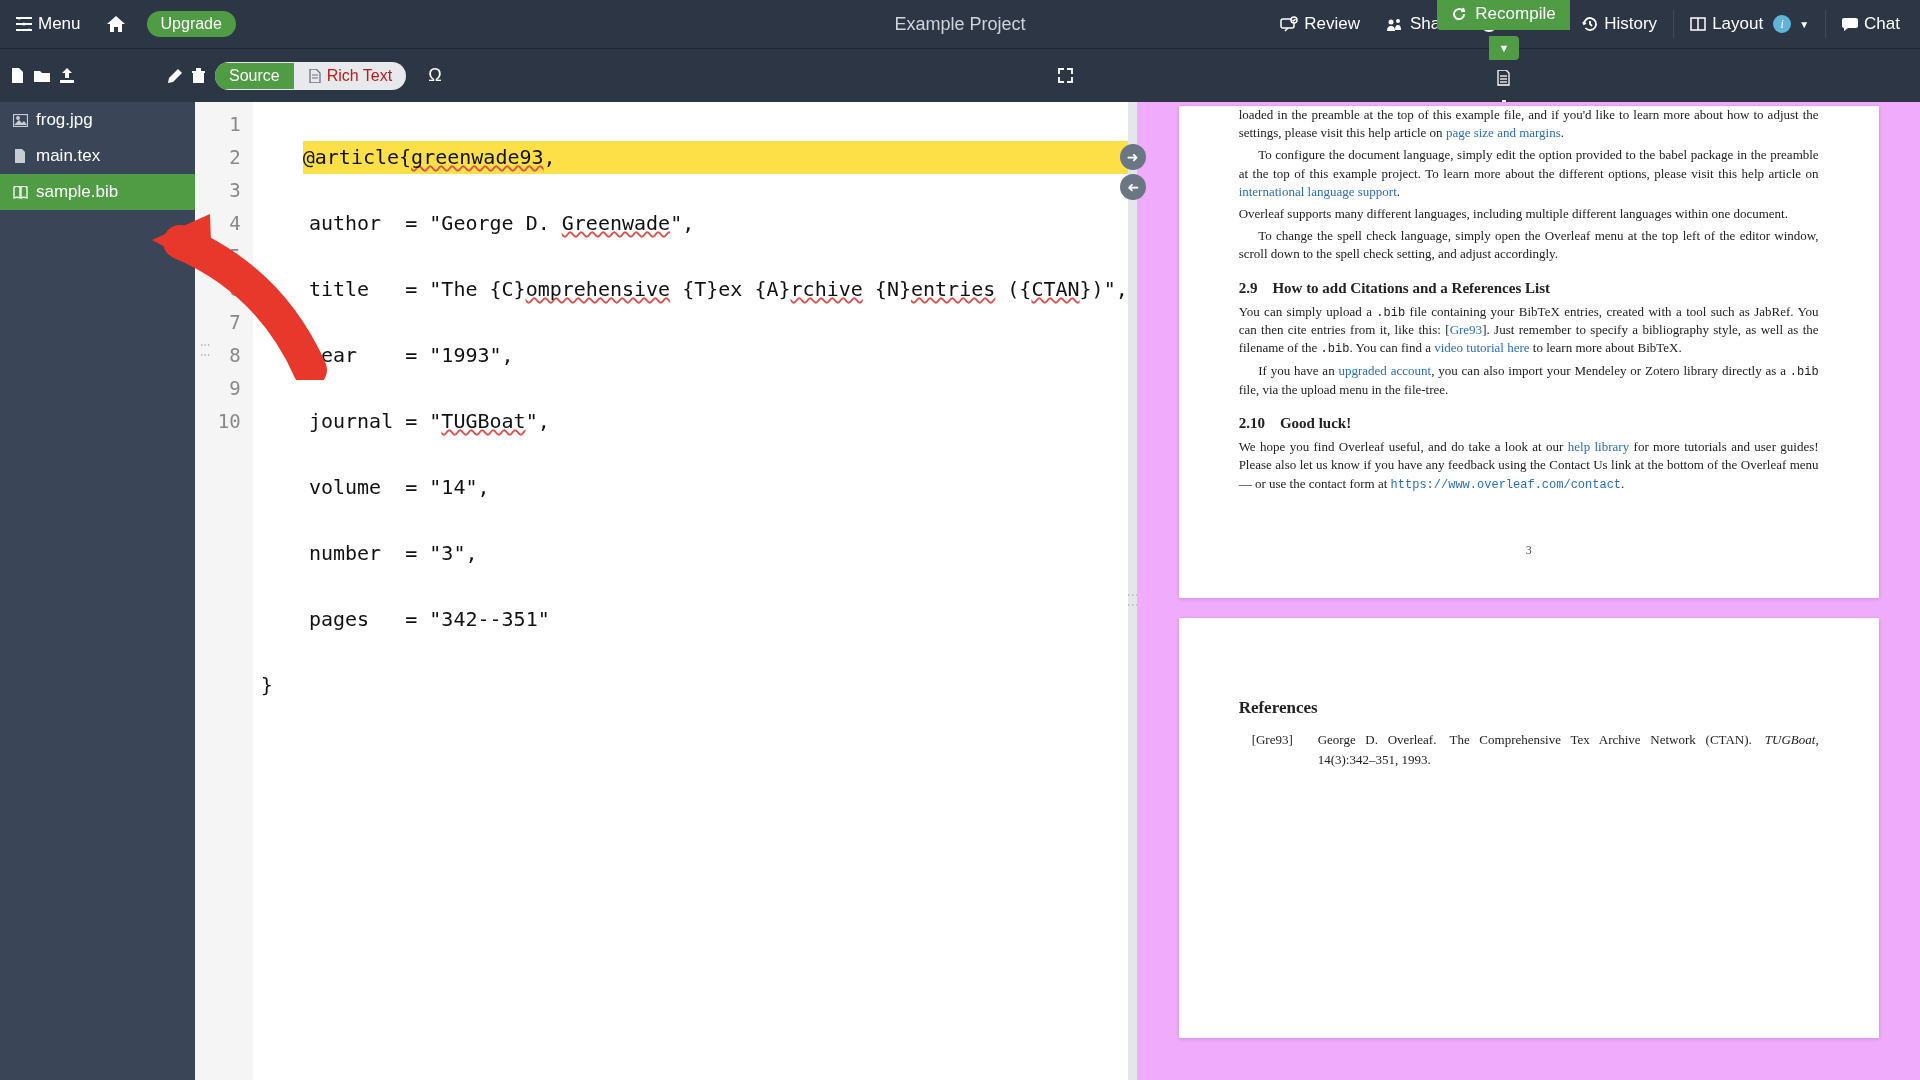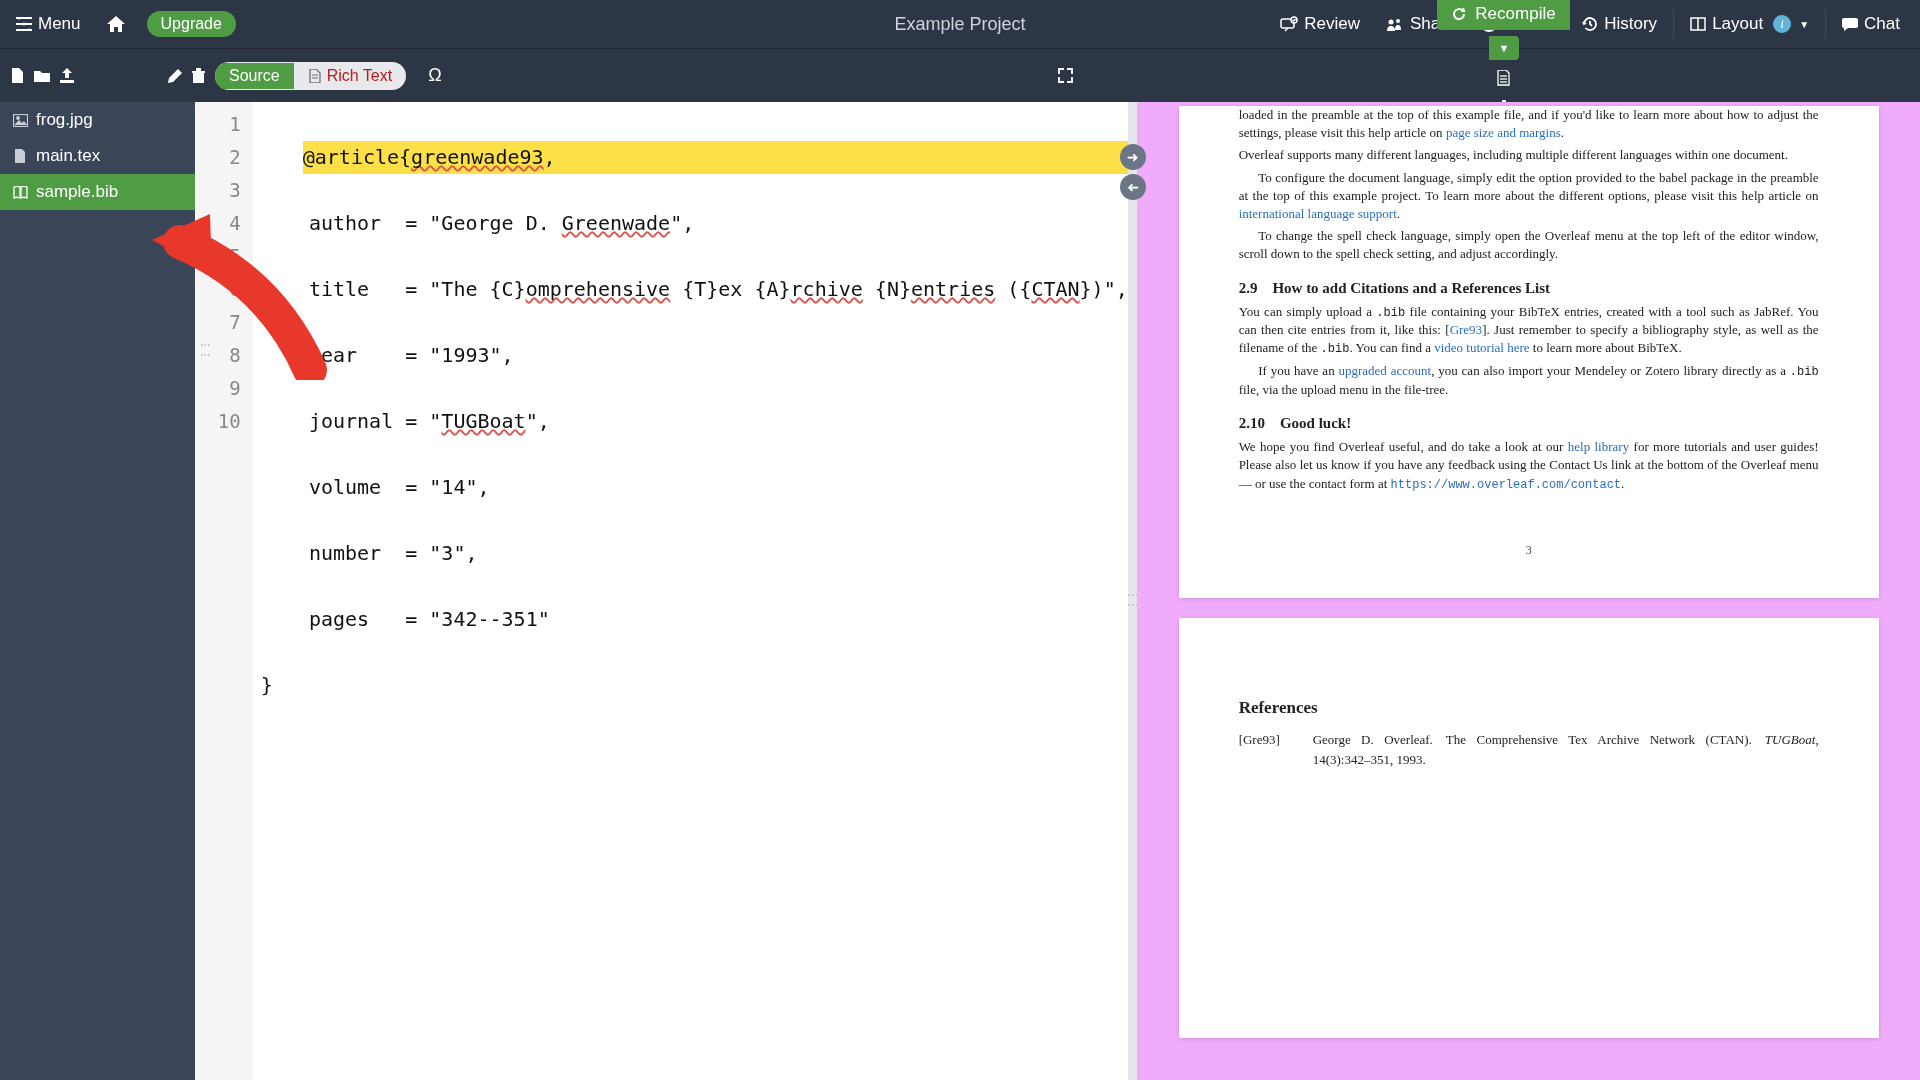--- a/index.html
+++ b/index.html
@@ -69,21 +69,21 @@
 .pdf-pane { width: 823px; background: #f0abfc; overflow-y: auto; padding: 0 10px 20px 10px; position: relative; }
 .pdf-page { background: #fff; margin: 0 auto 20px auto; width: 700px; padding: 12px 60px 40px 60px; font-family: "Times New Roman", Times, serif; font-size: 13px; color: #222; box-shadow: 0 1px 4px rgba(0,0,0,0.15); }
 .pdf-page.first { padding-top: 0; }
 .pdf-h { font-weight: bold; font-size: 15px; margin: 16px 0 6px 0; }
 .pdf-p { margin: 4px 0; line-height: 1.4; text-align: justify; }
 .pdf-indent { text-indent: 1.5em; }
 .pdf-link { color: #2a6ebb; }
 .pdf-mono { font-family: "Courier New", monospace; font-size: 12px; }
 .pdf-pagenum { text-align: center; font-size: 12px; margin-top: 50px; color: #444; }
 .pdf-ref-h { font-weight: bold; font-size: 17px; margin: 20px 0 12px 0; }
-.pdf-ref-item { display: flex; gap: 24px; font-size: 13px; line-height: 1.5; }
+.pdf-ref-item { display: flex; gap: 16px; font-size: 13px; line-height: 1.5; margin-left: 13px; }
 .pdf-ref-key { min-width: 50px; }
 .pdf-ref-body { flex: 1; text-align: justify; }
 .italic { font-style: italic; }
 
 svg { display: block; }
 </style>
 </head>
 <body>
 
 <div class="topbar">
@@ -353,22 +353,22 @@
         <span>➜</span>
       </div>
     </div>
     <span class="vsplit-dots">⋮⋮</span>
   </div>
 
   <div class="pdf-pane">
     <div class="pdf-page first">
       <p class="pdf-p"><span>loaded in the preamble at the top of this example file, and if you'd like to learn more about how to adjust the settings, please visit this help article on </span><span class="pdf-link">page size and margins</span>.</p>
 
+      <p class="pdf-p pdf-indent"><span>To configure the document language, simply edit the option provided to the babel package in the preamble at the top of this example project. To learn more about the different options, please visit this help article on </span><span class="pdf-link">international language support</span>.</p>
       <p class="pdf-p">Overleaf supports many different languages, including multiple different languages within one document.</p>
-      <p class="pdf-p pdf-indent"><span>To configure the document language, simply edit the option provided to the babel package in the preamble at the top of this example project. To learn more about the different options, please visit this help article on </span><span class="pdf-link">international language support</span>.</p>
       <p class="pdf-p pdf-indent">To change the spell check language, simply open the Overleaf menu at the top left of the editor window, scroll down to the spell check setting, and adjust accordingly.</p>
 
       <div class="pdf-h">2.9 How to add Citations and a References List</div>
       <p class="pdf-p"><span>You can simply upload a </span><span class="pdf-mono">.bib</span><span> file containing your BibTeX entries, created with a tool such as JabRef. You can then cite entries from it, like this: [</span><span class="pdf-link">Gre93</span><span>]. Just remember to specify a bibliography style, as well as the filename of the </span><span class="pdf-mono">.bib</span><span>. You can find a </span><span class="pdf-link">video tutorial here</span><span> to learn more about BibTeX.</span></p>
       <p class="pdf-p pdf-indent"><span>If you have an </span><span class="pdf-link">upgraded account</span><span>, you can also import your Mendeley or Zotero library directly as a </span><span class="pdf-mono">.bib</span><span> file, via the upload menu in the file-tree.</span></p>
 
       <div class="pdf-h">2.10 Good luck!</div>
       <p class="pdf-p"><span>We hope you find Overleaf useful, and do take a look at our </span><span class="pdf-link">help library</span><span> for more tutorials and user guides! Please also let us know if you have any feedback using the Contact Us link at the bottom of the Overleaf menu — or use the contact form at </span><span class="pdf-mono pdf-link">https://www.overleaf.com/contact</span>.</p>
 
       <div class="pdf-pagenum">3</div>

